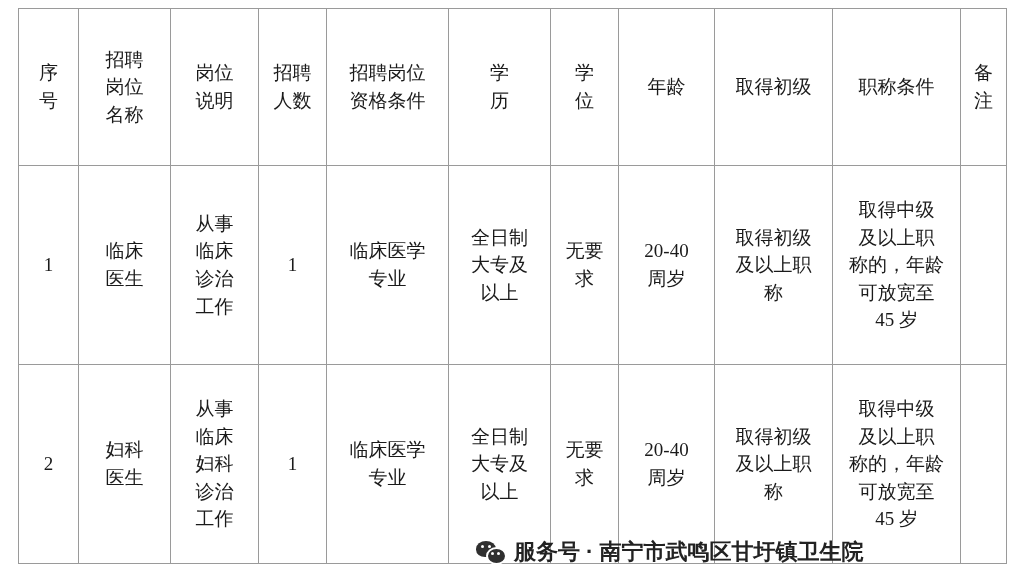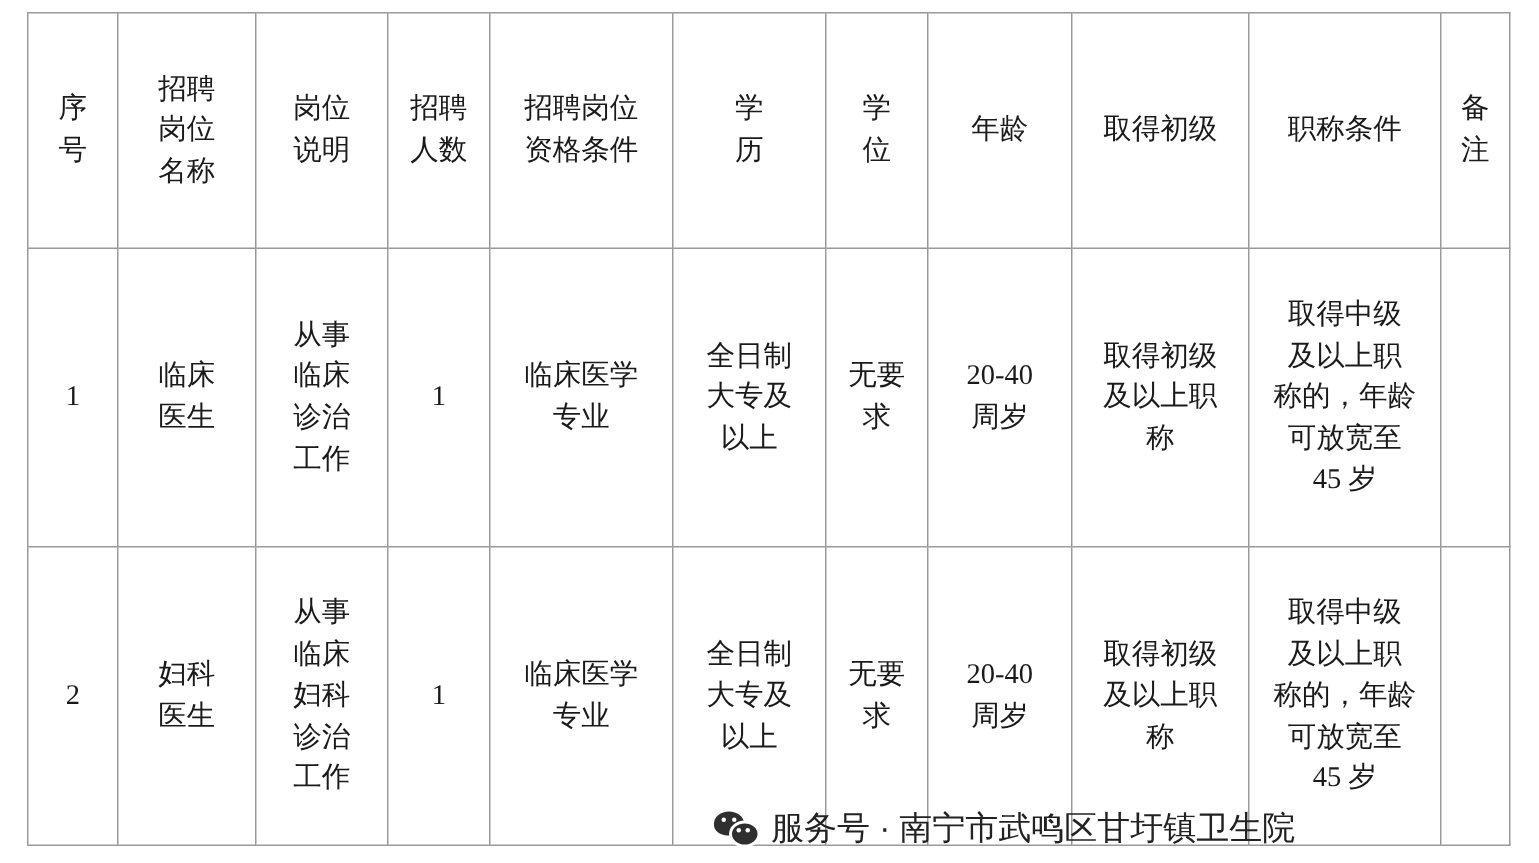--- a/index.html
+++ b/index.html
@@ -97,21 +97,21 @@
   .wechat-icon .d {
     position: absolute;
     width: 3px; height: 3px;
     background: #ffffff;
     border-radius: 50%;
   }
   .wechat-icon .d1 { left: 5px; top: 5px; }
   .wechat-icon .d2 { left: 12px; top: 5px; }
   .wechat-icon .d3 { left: 15px; top: 12px; }
   .wechat-icon .d4 { left: 21px; top: 12px; }
-  .footer-text { white-space: nowrap; }
+  .footer-text { white-space: nowrap; font-weight: bold; }
 </style>
 </head>
 <body>
 
 <div class="page">
 
   <table class="recruit">
     <colgroup>
       <col class="c0">
         <col class="c1">

